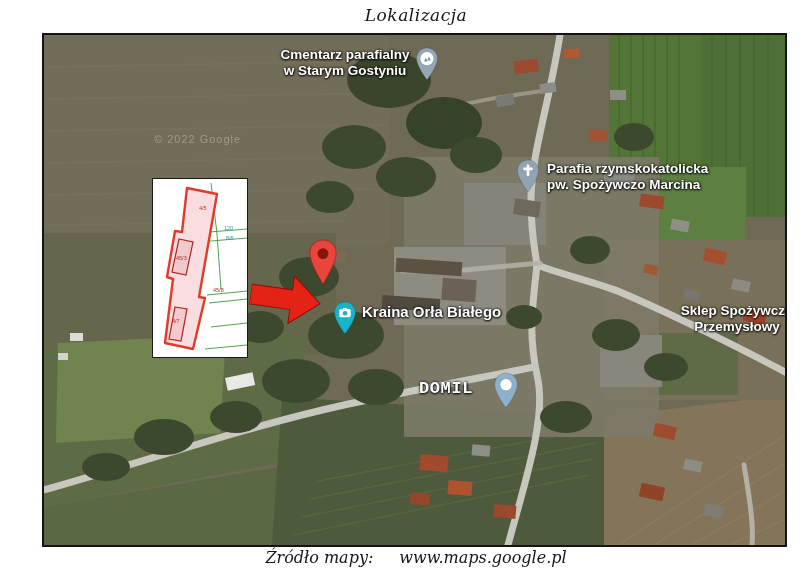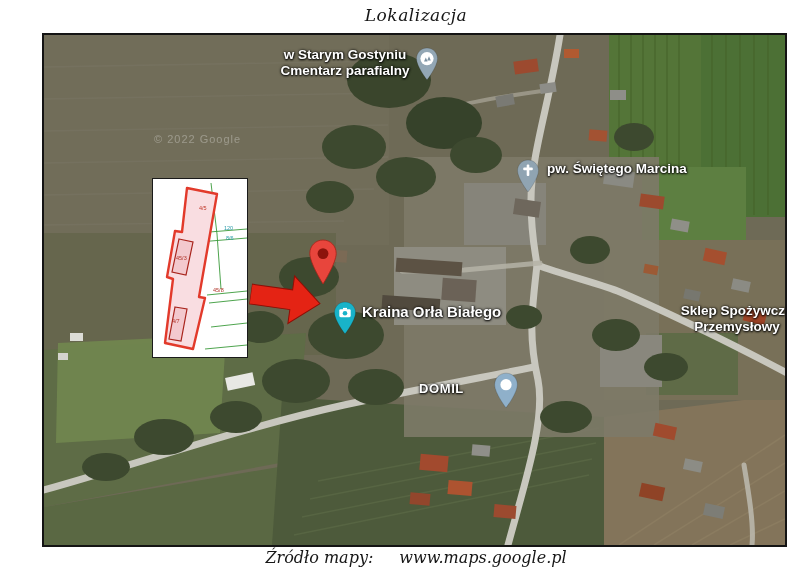--- a/index.html
+++ b/index.html
@@ -170,55 +170,56 @@
       <rect x="566" y="55" width="16" height="10" fill="#8e8e88"></rect>
       <rect x="182" y="340" width="28" height="13" fill="#e8e8e4" transform="rotate(-12 196 346)"></rect>
       <rect x="26" y="298" width="13" height="8" fill="#dcdcd6"></rect>
       <rect x="14" y="318" width="10" height="7" fill="#d4d4ce"></rect>
     </g>
   </svg>
 
   <div class="watermark">© 2022 Google</div>
 
   <div class="poi center" style="left:235px;top:12px;width:132px;">
+    <div>Cmentarz parafialny</div>
     <div>w Starym Gostyniu</div>
-    <div>Cmentarz parafialny</div>
   </div>
   <div class="pin" style="left:371px;top:12px;">
     <svg width="24" height="34" viewBox="0 0 24 34">
       <path d="M12 1C6.1 1 1.5 5.7 1.5 11.6 1.5 19.4 12 33 12 33s10.5-13.6 10.5-21.4C22.5 5.7 17.9 1 12 1z" fill="#93a7b5" stroke="rgba(0,0,0,.25)" stroke-width=".6"></path>
       <circle cx="12" cy="11.6" r="6.6" fill="#ffffff"></circle>
       <path d="M9 14.5 L10.8 10.5 L12.6 14.5 Z M12.2 13.5 L14 9.2 L15.8 13.5 Z" fill="#7d93a3"></path>
     </svg>
   </div>
 
   <div class="pin" style="left:472px;top:124px;">
     <svg width="24" height="34" viewBox="0 0 24 34">
       <path d="M12 1C6.1 1 1.5 5.7 1.5 11.6 1.5 19.4 12 33 12 33s10.5-13.6 10.5-21.4C22.5 5.7 17.9 1 12 1z" fill="#90a4b2" stroke="rgba(0,0,0,.25)" stroke-width=".6"></path>
       <rect x="10.7" y="5.5" width="2.6" height="11.5" rx="1" fill="#ffffff"></rect>
       <rect x="7.2" y="8.6" width="9.6" height="2.6" rx="1" fill="#ffffff"></rect>
     </svg>
   </div>
   <div class="poi" style="left:503px;top:126px;">
-    <div>pw. Świętego Marcina</div>
+    <div>Parafia rzymskokatolicka</div>
+    <div>pw. Spożywczo Marcina</div>
   </div>
 
   <div class="pin" style="left:289px;top:266px;">
     <svg width="24" height="34" viewBox="0 0 24 34">
       <path d="M12 1C6.1 1 1.5 5.7 1.5 11.6 1.5 19.4 12 33 12 33s10.5-13.6 10.5-21.4C22.5 5.7 17.9 1 12 1z" fill="#18b3c9" stroke="rgba(0,0,0,.25)" stroke-width=".6"></path>
       <rect x="10" y="6.9" width="4" height="1.8" fill="#ffffff"></rect>
       <rect x="6.3" y="8.2" width="11.4" height="8" rx="1.4" fill="#ffffff"></rect>
       <circle cx="12" cy="12.2" r="2.3" fill="#18b3c9"></circle>
     </svg>
   </div>
   <div class="poi" style="left:318px;top:269px;font-size:15px;">
     <div>Kraina Orła Białego</div>
   </div>
 
-  <div class="poi" style="left:375px;top:346px;font-size:13px;letter-spacing:.6px;">
+  <div class="poi" style="left:375px;top:346px;font-size:17px;letter-spacing:.6px;font-family:Liberation Mono, monospace;">
     <div>DOMIL</div>
   </div>
   <div class="pin" style="left:449px;top:337px;">
     <svg width="26" height="37" viewBox="0 0 24 34">
       <path d="M12 1C6.1 1 1.5 5.7 1.5 11.6 1.5 19.4 12 33 12 33s10.5-13.6 10.5-21.4C22.5 5.7 17.9 1 12 1z" fill="#8fb0ca" stroke="rgba(0,0,0,.25)" stroke-width=".6"></path>
       <circle cx="12" cy="11.6" r="5.2" fill="#ffffff"></circle>
     </svg>
   </div>
 
   <div class="poi center" style="left:618px;top:268px;width:150px;">

